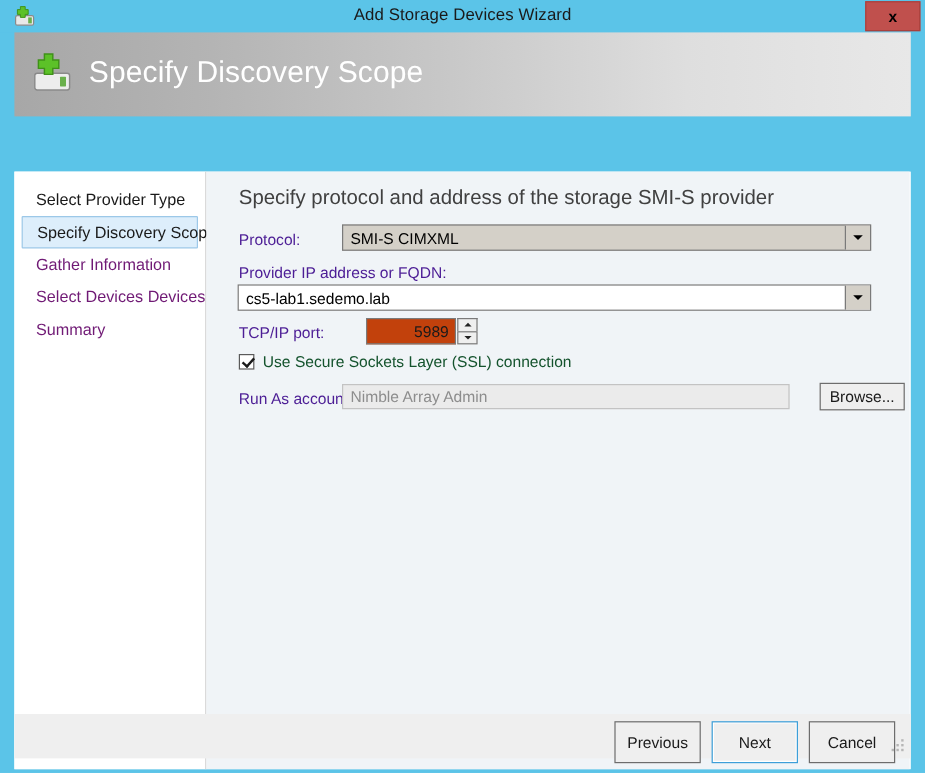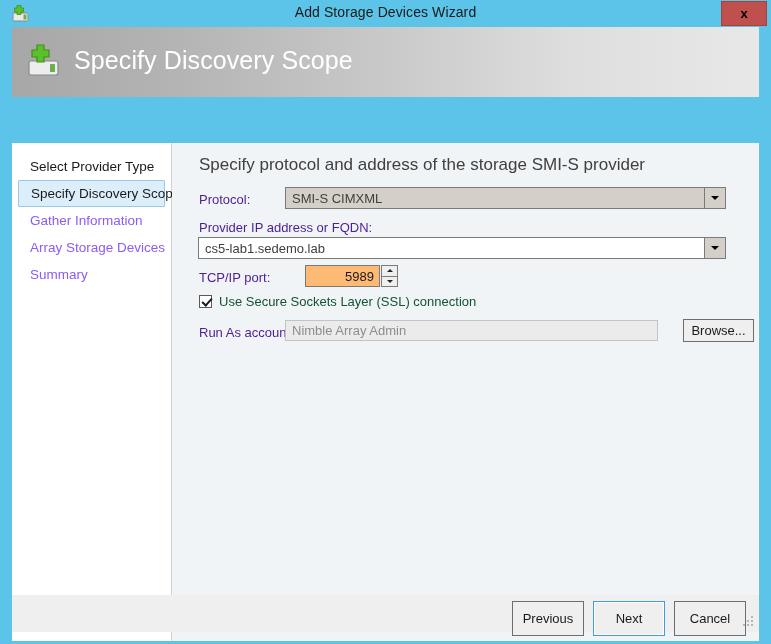--- a/index.html
+++ b/index.html
@@ -107,21 +107,21 @@
     box-sizing: border-box;
     padding-top: 10px;
   }
   .nav-item {
     position: relative;
     margin: 0 6px;
     height: 27px;
     line-height: 27px;
     padding-left: 12px;
     font-size: 13.5px;
-    color: #8b5cf6;
+    color: #701a75;
     box-sizing: border-box;
     cursor: default;
     white-space: nowrap;
   }
   .nav-item.done {
     color: #1a1a1a;
   }
   .nav-item.current {
     color: #1a1a1a;
     background: #ddeefb;
@@ -162,21 +162,21 @@
     height: 22px;
     border: 1px solid #7a7a7a;
     background: #d4d0c8;
     display: flex;
     align-items: center;
   }
   .combo.white { background: #ffffff; }
   .combo-text {
     flex: 1;
     font-size: 13px;
-    color: #404040;
+    color: #000000;
     padding-left: 6px;
     white-space: nowrap;
     overflow: hidden;
   }
   .combo-arrow {
     width: 20px;
     height: 20px;
     background: #d4d0c8;
     border-left: 1px solid #7a7a7a;
     display: flex;
@@ -196,21 +196,21 @@
   .spin-wrap {
     position: absolute;
     display: flex;
     height: 22px;
   }
   .spin-input {
     box-sizing: border-box;
     width: 75px;
     height: 22px;
     border: 1px solid #7a7a7a;
-    background: #fdba74;
+    background: #c2410c;
     font-size: 13px;
     color: #1a1a1a;
     text-align: right;
     padding-right: 5px;
     line-height: 20px;
     font-family: "Liberation Sans", sans-serif;
   }
   .spin-btns {
     width: 17px;
     height: 22px;
@@ -365,21 +365,21 @@
     </span>
     <div class="header-title">Specify Discovery Scope</div>
   </div>
 
   <div class="body-area">
 
     <div class="sidebar">
       <div class="nav-item done">Select Provider Type</div>
       <div class="nav-item current">Specify Discovery Scope</div>
       <div class="nav-item">Gather Information</div>
-      <div class="nav-item">Array Storage Devices</div>
+      <div class="nav-item">Select Devices Devices</div>
       <div class="nav-item">Summary</div>
     </div>
 
     <div class="content">
 
       <div class="content-heading">Specify protocol and address of the storage SMI-S provider</div>
 
       <div class="lbl" style="left:27px; top:49px;">Protocol:</div>
       <div class="combo" style="left:113px; top:44px; width:441px;">
         <div class="combo-text">SMI-S CIMXML</div>

